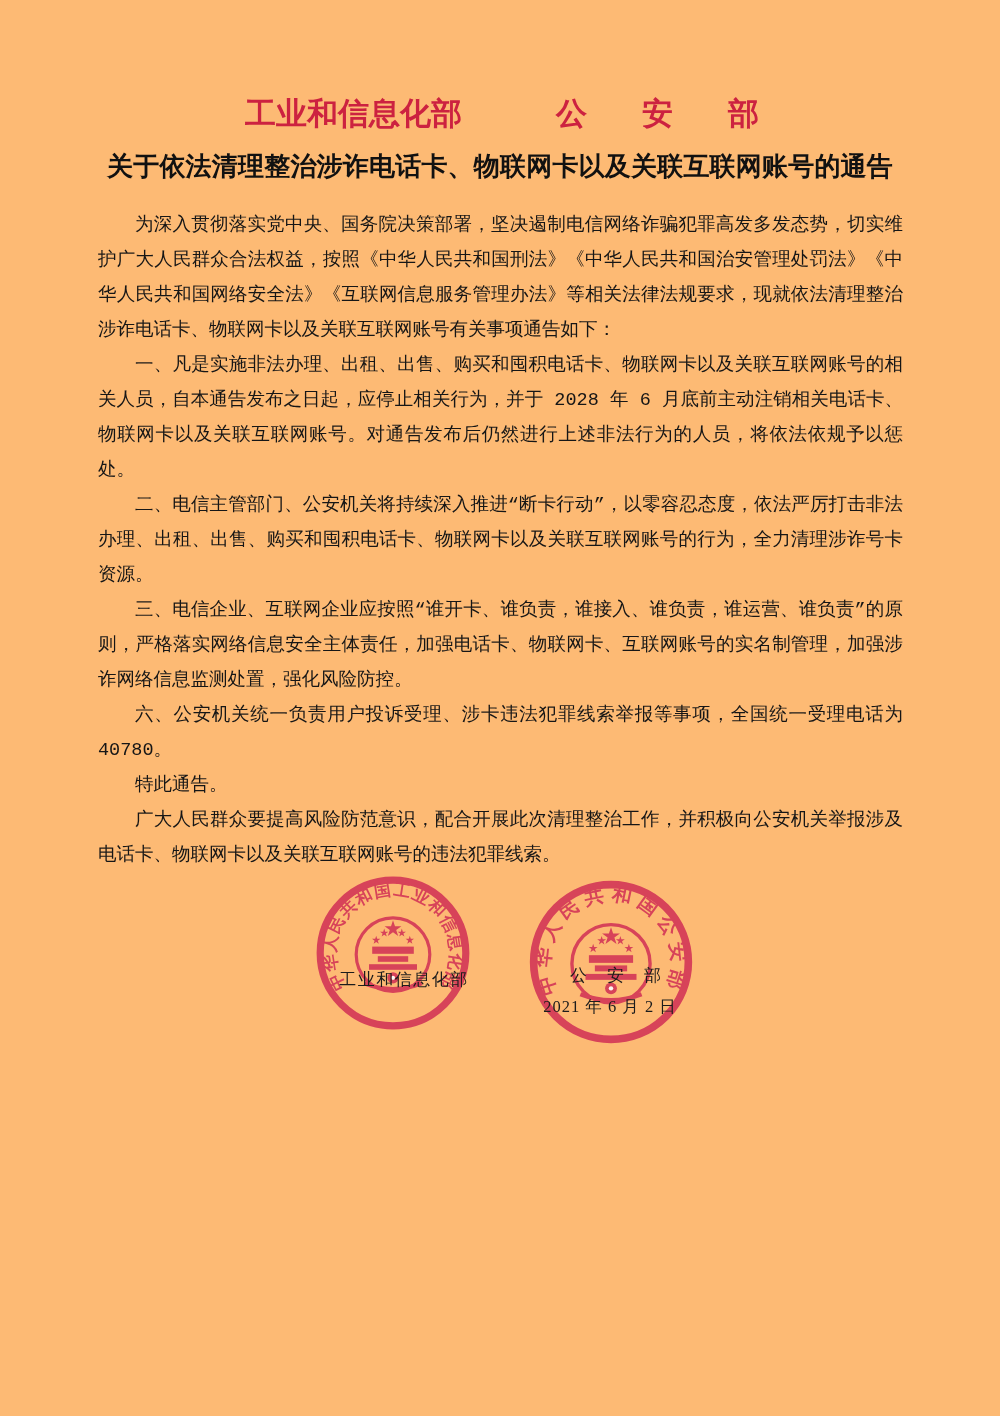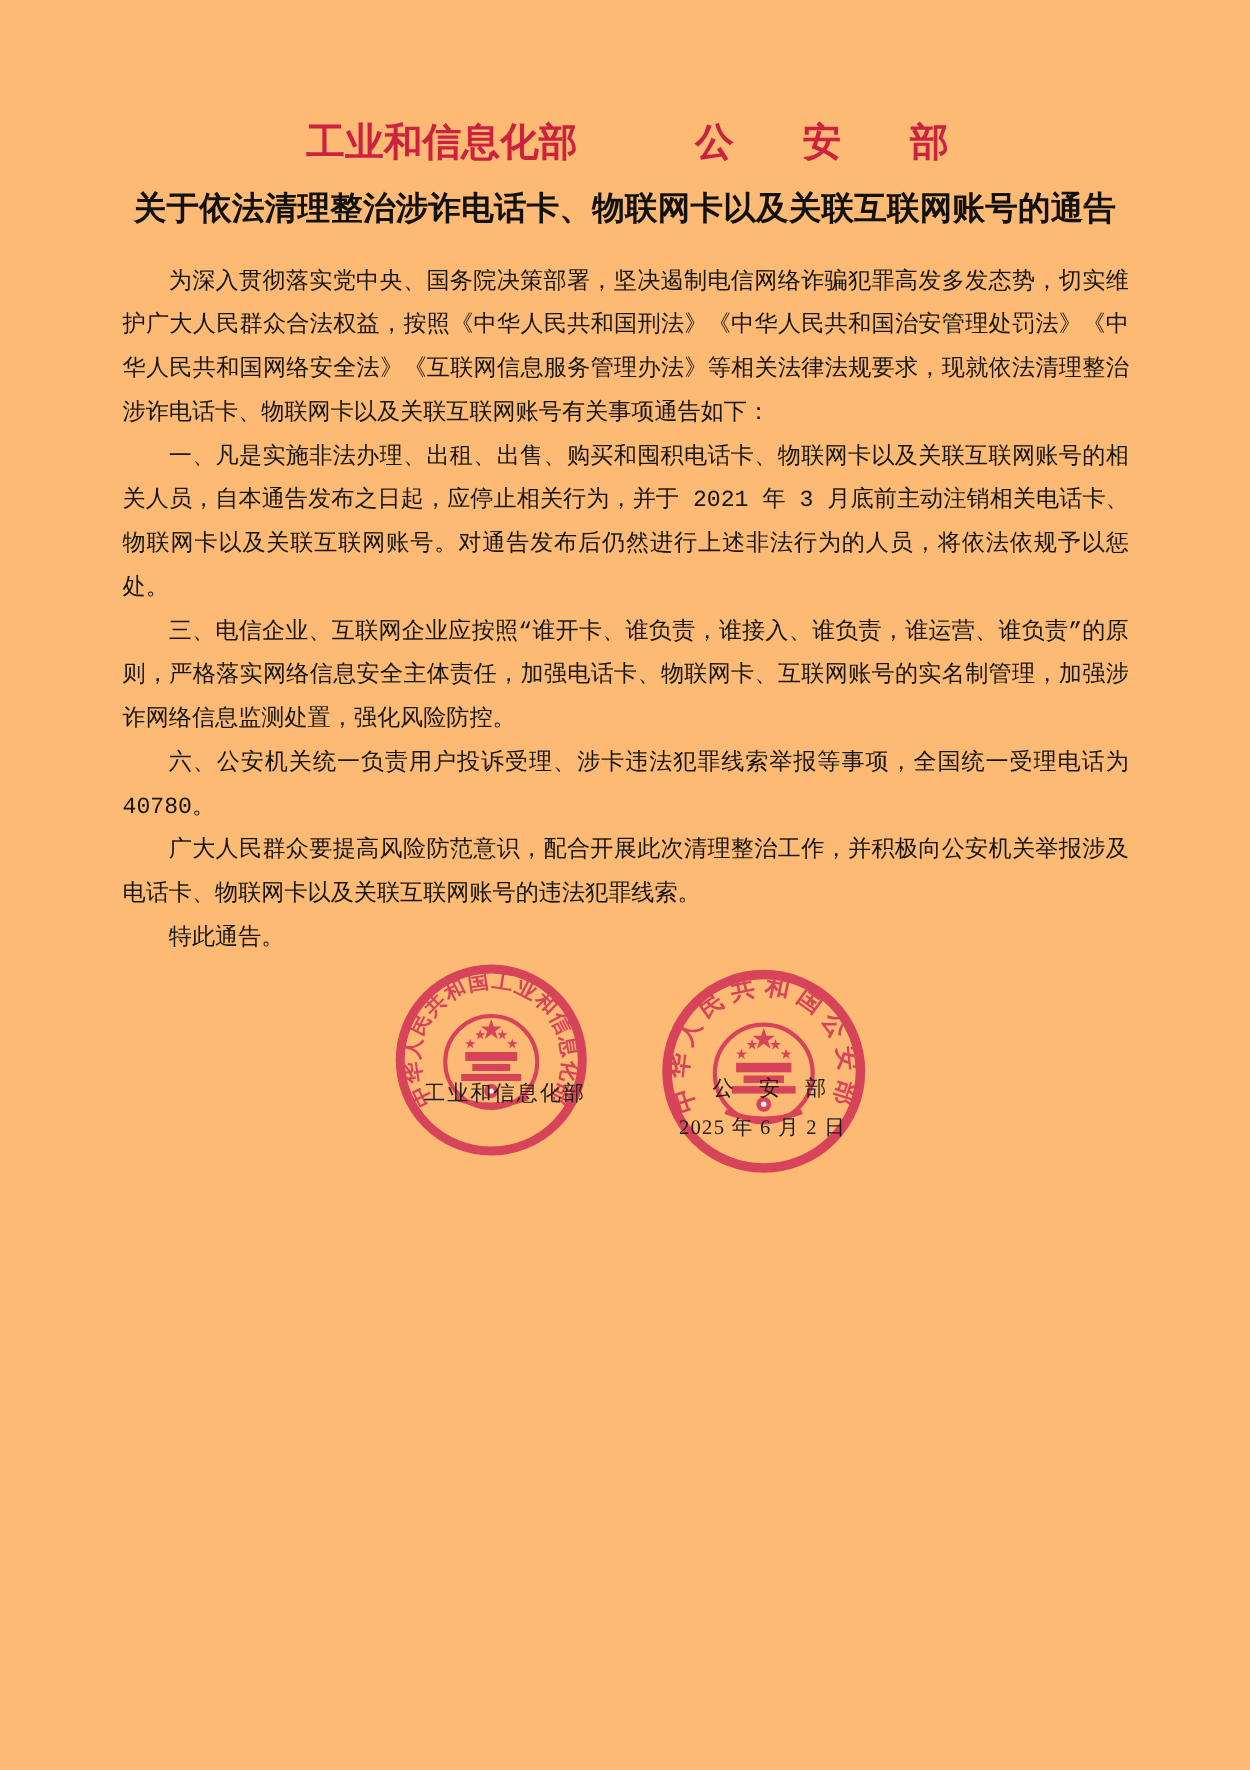--- a/index.html
+++ b/index.html
@@ -105,25 +105,26 @@
 
   <div class="ministries">
     <span class="ministry left">工业和信息化部</span>
     <span class="ministry right">公安部</span>
   </div>
 
   <div class="doc-title">关于依法清理整治涉诈电话卡、物联网卡以及关联互联网账号的通告</div>
 
   <div class="doc-body">
     <p>为深入贯彻落实党中央、国务院决策部署，坚决遏制电信网络诈骗犯罪高发多发态势，切实维护广大人民群众合法权益，按照《中华人民共和国刑法》《中华人民共和国治安管理处罚法》《中华人民共和国网络安全法》《互联网信息服务管理办法》等相关法律法规要求，现就依法清理整治涉诈电话卡、物联网卡以及关联互联网账号有关事项通告如下：</p>
-    <p>一、凡是实施非法办理、出租、出售、购买和囤积电话卡、物联网卡以及关联互联网账号的相关人员，自本通告发布之日起，应停止相关行为，并于 2021 年 3 月底前主动注销相关电话卡、物联网卡以及关联互联网账号。对通告发布后仍然进行上述非法行为的人员，将依法依规予以惩处。</p>
+    <p>一、凡是实施非法办理、出租、出售、购买和囤积电话卡、物联网卡以及关联互联网账号的相关人员，自本通告发布之日起，应停止相关行为，并于 2028 年 6 月底前主动注销相关电话卡、物联网卡以及关联互联网账号。对通告发布后仍然进行上述非法行为的人员，将依法依规予以惩处。</p>
+    <p>二、电信主管部门、公安机关将持续深入推进“断卡行动”，以零容忍态度，依法严厉打击非法办理、出租、出售、购买和囤积电话卡、物联网卡以及关联互联网账号的行为，全力清理涉诈号卡资源。</p>
     <p>三、电信企业、互联网企业应按照“谁开卡、谁负责，谁接入、谁负责，谁运营、谁负责”的原则，严格落实网络信息安全主体责任，加强电话卡、物联网卡、互联网账号的实名制管理，加强涉诈网络信息监测处置，强化风险防控。</p>
     <p>六、公安机关统一负责用户投诉受理、涉卡违法犯罪线索举报等事项，全国统一受理电话为 40780。</p>
+    <p>特此通告。</p>
     <p>广大人民群众要提高风险防范意识，配合开展此次清理整治工作，并积极向公安机关举报涉及电话卡、物联网卡以及关联互联网账号的违法犯罪线索。</p>
-    <p>特此通告。</p>
   </div>
 
   <div class="seal-area">
 
     <svg class="seal miit" viewBox="0 0 200 200">
       <circle class="ring" cx="100" cy="100" r="91"></circle>
       <path id="arc-miit" class="arc" d="M 44.8,146.3 A 72,72 0 1,1 155.2,146.3"></path>
       <text class="ring-text">
         <textPath href="#arc-miit" startOffset="50%" text-anchor="middle">中华人民共和国工业和信息化部</textPath>
       </text>
@@ -160,16 +161,16 @@
         <rect class="emblem" x="81" y="104" width="38" height="7"></rect>
         <rect class="emblem" x="70" y="114" width="60" height="7"></rect>
         <circle class="emblem" cx="100" cy="131" r="7"></circle>
         <circle class="white" cx="100" cy="131" r="2.6"></circle>
         <path class="emblem-line" d="M 64,138 Q 100,152 136,138" stroke-width="5"></path>
       </g>
     </svg>
 
     <div class="sig-text sig-name-miit">工业和信息化部</div>
     <div class="sig-text sig-name-mps">公安部</div>
-    <div class="sig-text sig-date-mps">2025 年 6 月 2 日</div>
+    <div class="sig-text sig-date-mps">2021 年 6 月 2 日</div>
   </div>
 
 </div>
 
 </body></html>

